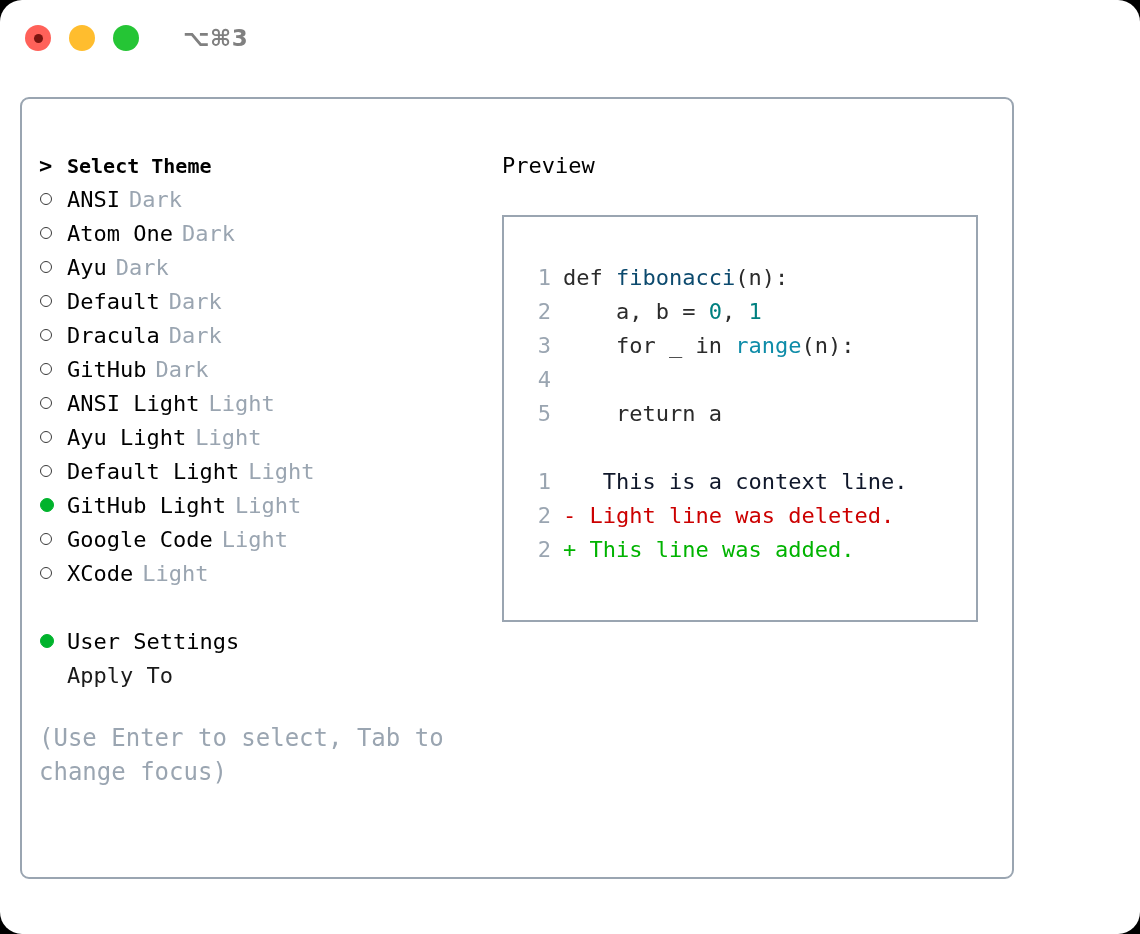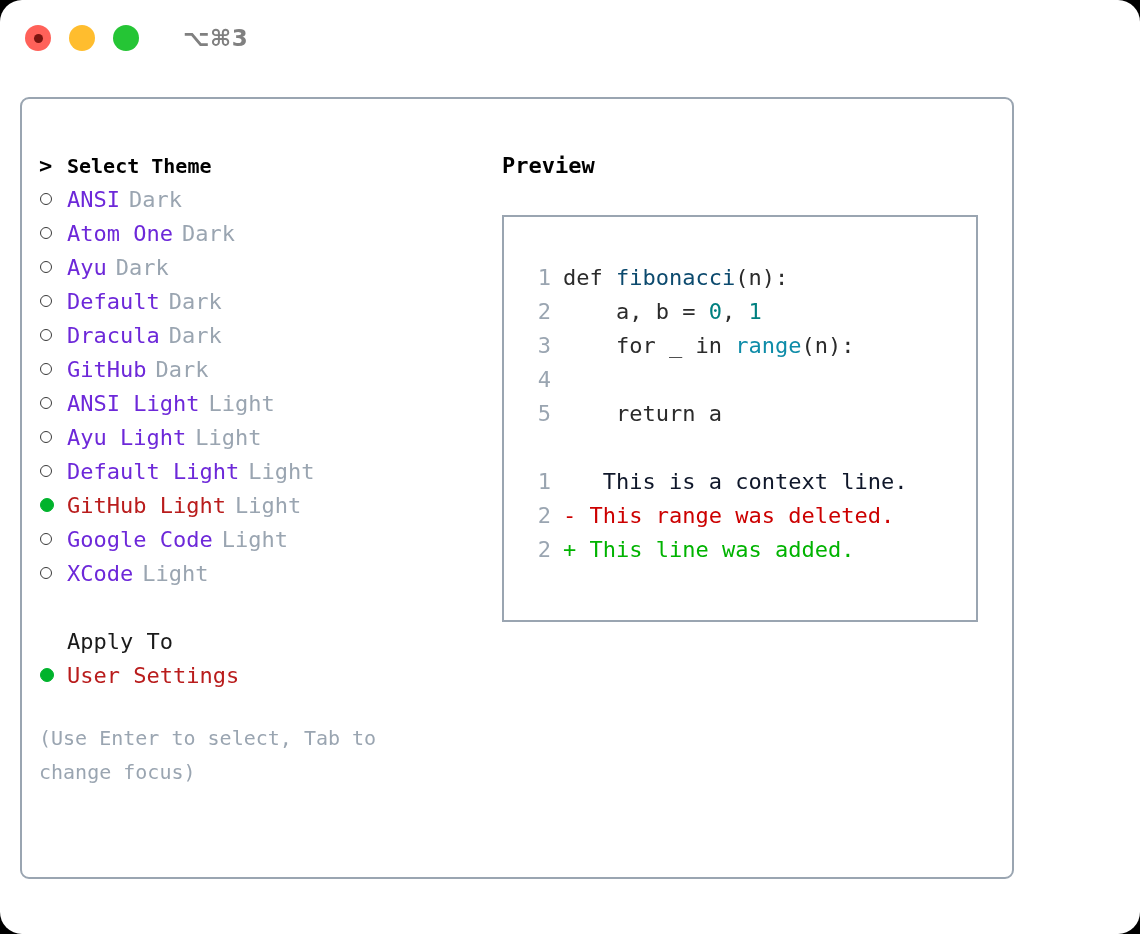--- a/index.html
+++ b/index.html
@@ -143,49 +143,49 @@
     font-weight: bold;
     color: #000000;
     font-size: 20px;
   }
   .section-title-plain {
     color: #1a1a1a;
     font-size: 22px;
   }
 
   .item-name {
-    color: #6d28d9;
+    color: #000000;
   }
   .item-name.selected {
-    color: #b91c1c;
+    color: #000000;
   }
   .item-tag {
     color: #9aa5b1;
     margin-left: 9px;
   }
 
   .spacer-row { height: 34px; }
 
   .hint {
     margin-top: 28px;
     color: #9aa5b1;
-    font-size: 20px;
+    font-size: 24px;
     line-height: 34px;
     width: 420px;
   }
 
   
   .right-col {
     position: absolute;
     left: 480px;
     top: 50px;
   }
   .preview-title {
     font-size: 22px;
-    font-weight: bold;
+    font-weight: normal;
     color: #000000;
     line-height: 34px;
   }
   .preview-box {
     margin-top: 32px;
     width: 476px;
     height: 407px;
     border: 2px solid #9aa5b1;
     box-sizing: border-box;
     background: #ffffff;
@@ -334,31 +334,31 @@
         <span class="marker marker-radio">
             <span class="circle"></span>
           </span>
         <span class="item-name">XCode</span>
         <span class="item-tag">Light</span>
       </div>
 
       <div class="spacer-row"></div>
 
       <div class="row">
+        <span class="marker marker-radio selected">
+            <span class="circle"></span>
+          </span>
+        <span class="item-name selected">User Settings</span>
+      </div>
+
+      <div class="row">
         <span class="marker marker-blank"></span>
         <span class="section-title-plain">Apply To</span>
       </div>
 
-      <div class="row">
-        <span class="marker marker-radio selected">
-            <span class="circle"></span>
-          </span>
-        <span class="item-name selected">User Settings</span>
-      </div>
-
 
       <div class="hint">(Use Enter to select, Tab to change focus)</div>
     </div>
 
     <div class="right-col">
       <div class="preview-title">Preview</div>
 
       <div class="preview-box">
 
         <div class="code-line">
@@ -387,21 +387,21 @@
 
         <div class="diff-gap"></div>
 
         <div class="code-line">
           <span class="lineno">1</span>
           <span class="diff-context"> </span><span class="diff-context">  This is a context line.</span>
         </div>
 
         <div class="code-line">
           <span class="lineno">2</span>
-          <span class="diff-del">-</span><span class="diff-del"> This range was deleted.</span>
+          <span class="diff-del">-</span><span class="diff-del"> Light line was deleted.</span>
         </div>
 
         <div class="code-line">
           <span class="lineno">2</span>
           <span class="diff-add">+</span><span class="diff-add"> This line was added.</span>
         </div>
 
       </div>
     </div>
 

